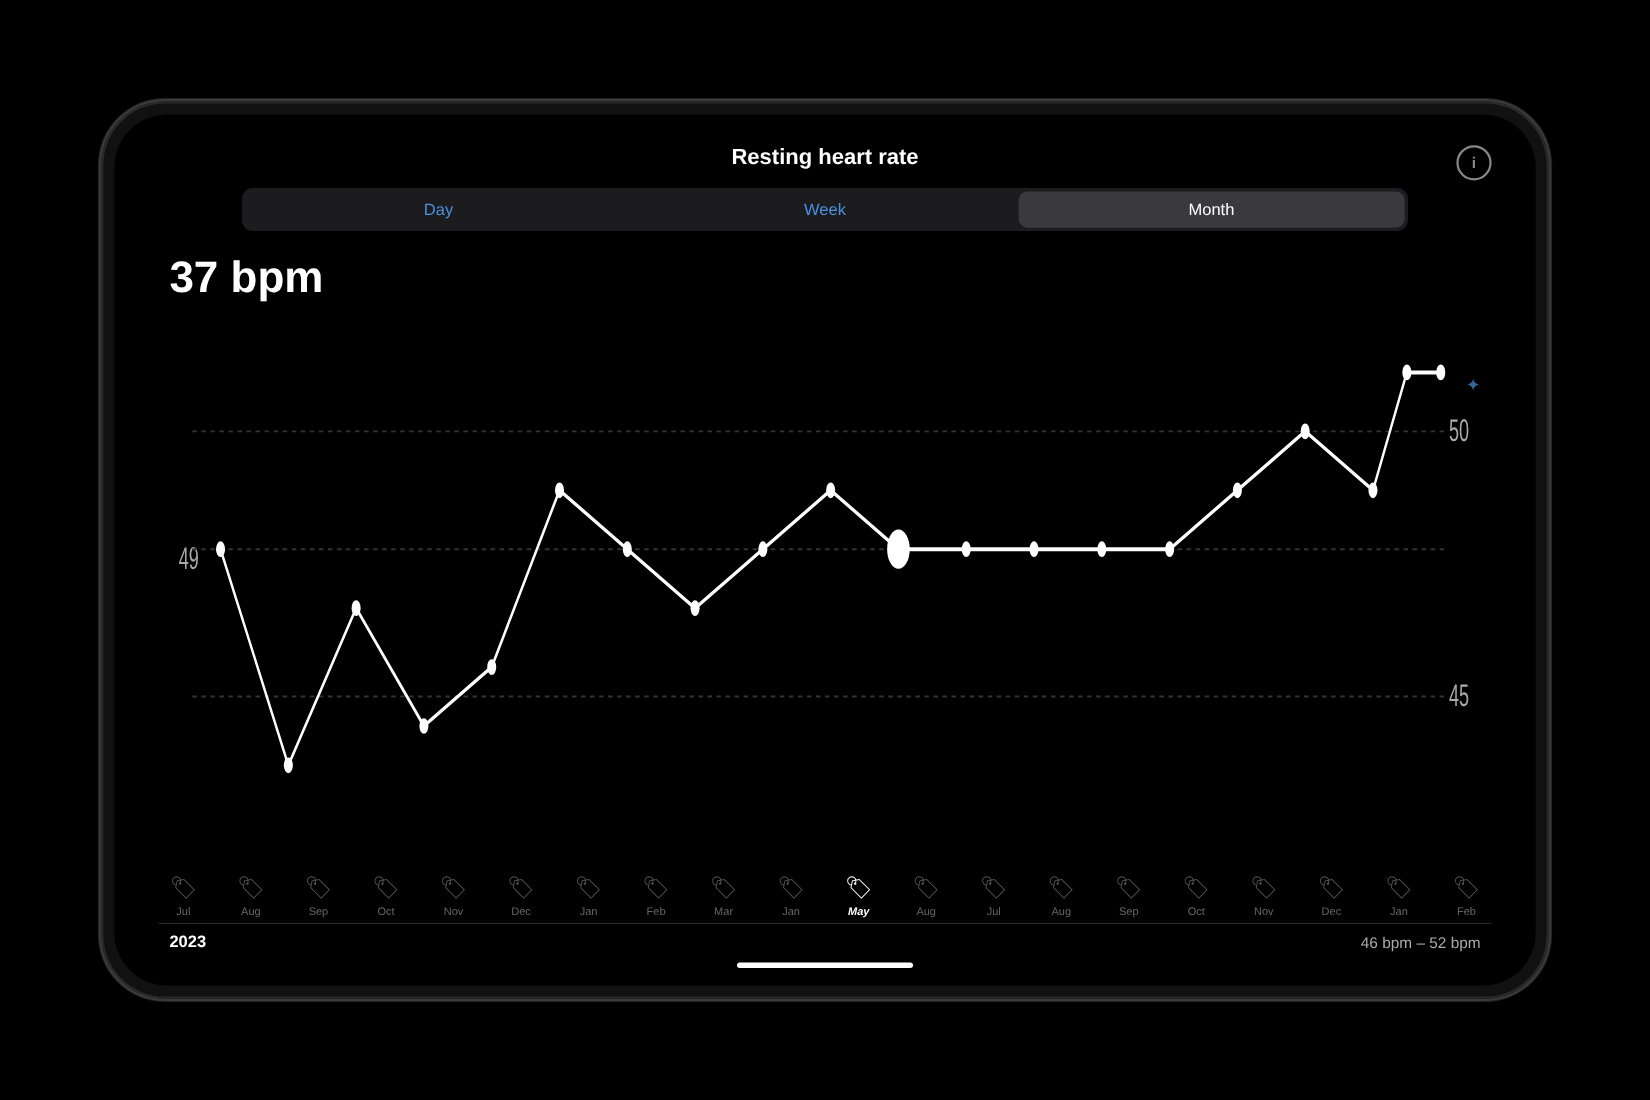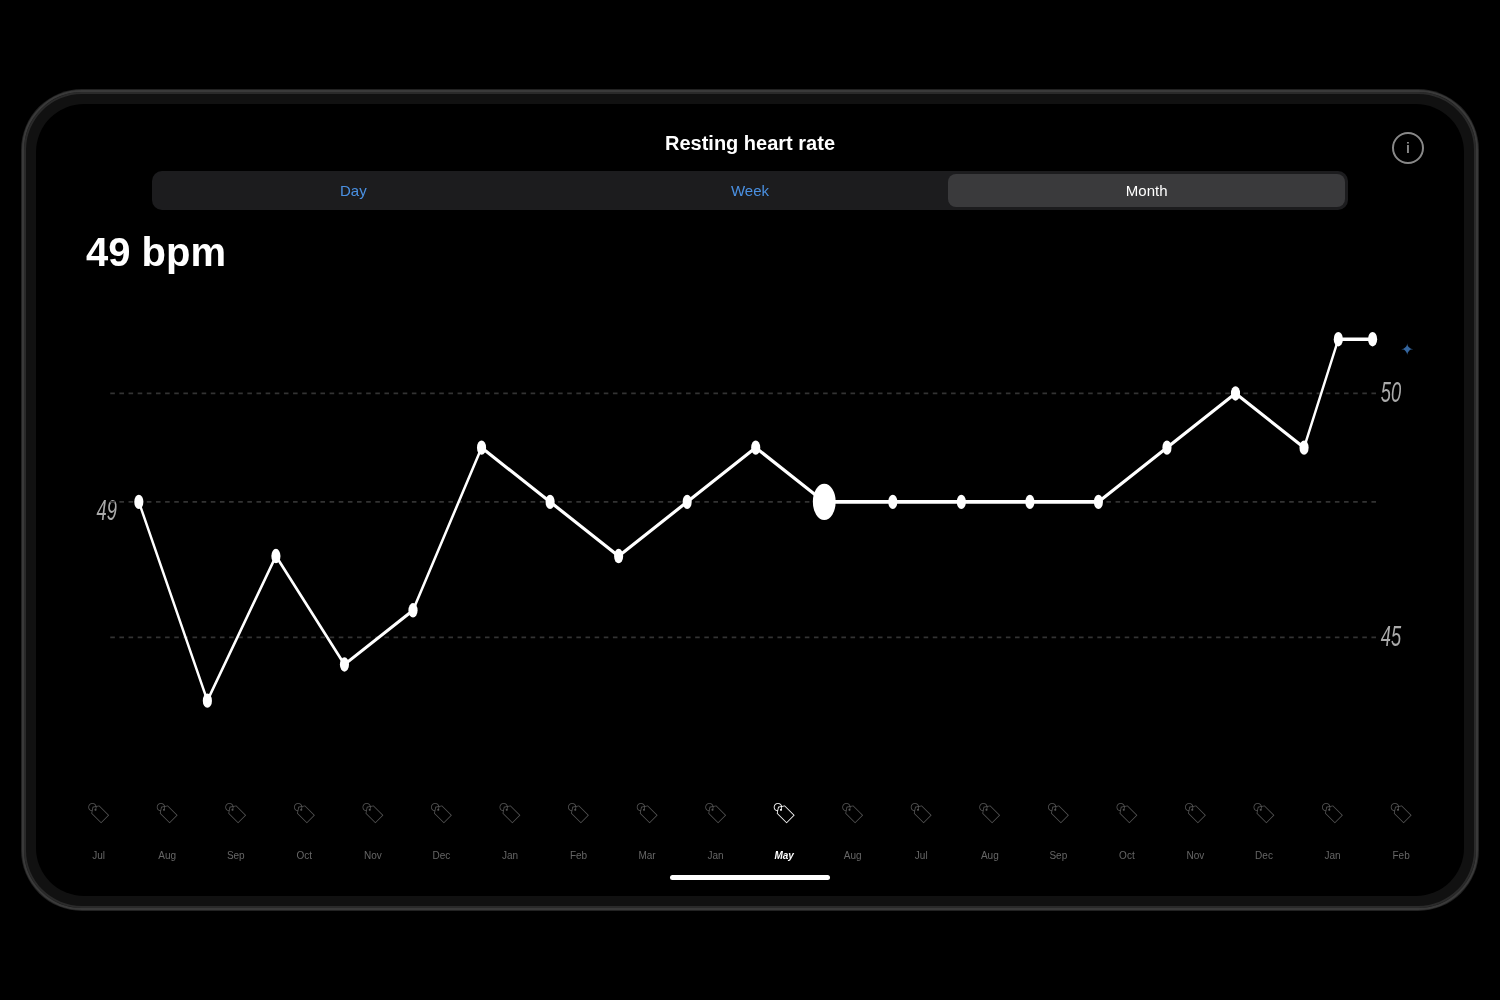--- a/index.html
+++ b/index.html
@@ -8,21 +8,21 @@
       width: 1500px;
       height: 1000px;
       display: flex;
       align-items: center;
       justify-content: center;
       font-family: -apple-system, BlinkMacSystemFont, 'SF Pro Display', 'Helvetica Neue', sans-serif;
       overflow: hidden;
     }
 
     .phone-outer {
-      width: 1456px;
+      width: 1320px;
       height: 820px;
       background: #111;
       border-radius: 60px;
       border: 2px solid #3a3a3a;
       position: relative;
       box-shadow: 0 0 0 1px #222, inset 0 0 0 2px #2a2a2a;
       overflow: hidden;
     }
 
     
@@ -121,21 +121,20 @@
       font-weight: 700;
       margin-bottom: 10px;
       margin-left: 10px;
     }
 
     
     .chart-container {
       flex: 1;
       position: relative;
       margin: 0 0 10px;
-      font-style: italic;
     }
 
     .chart-svg {
       width: 100%;
       height: 100%;
     }
 
     
     .timeline {
       display: flex;
@@ -159,21 +158,20 @@
     }
 
     .tag-icon.active {
       color: #fff;
     }
 
     .timeline-label {
       color: #666;
       font-size: 10px;
       font-weight: 500;
-      margin-top: 21px;
     }
 
     .timeline-label.active {
       color: #fff;
       font-weight: 700;
       font-style: italic;
     }
 
     
     .footer {
@@ -235,21 +233,21 @@
     <div class="tab-bar">
       <div class="tab">Day</div>
       <div class="tab">Week</div>
       <div class="tab active">Month</div>
     </div>
 
     <div class="content">
 
       <div class="sparkle">✦</div>
 
-      <div class="bpm-value">49 bpm</div>
+      <div class="bpm-value">37 bpm</div>
 
       <div class="chart-container">
         <svg class="chart-svg" viewBox="0 0 1180 280" preserveAspectRatio="none">
 
           <text x="1160" y="65" fill="#aaa" font-size="16" text-anchor="end" font-family="-apple-system, sans-serif">50</text>
           <text x="1160" y="200" fill="#aaa" font-size="16" text-anchor="end" font-family="-apple-system, sans-serif">45</text>
           <text x="18" y="130" fill="#aaa" font-size="16" text-anchor="start" font-family="-apple-system, sans-serif">49</text>
 
           <line x1="30" y1="60" x2="1140" y2="60" stroke="#333" stroke-width="1" stroke-dasharray="4,4"></line>
           <line x1="30" y1="120" x2="1140" y2="120" stroke="#333" stroke-width="1" stroke-dasharray="4,4"></line>
@@ -357,20 +355,24 @@
         <div class="timeline-item">
           <span class="tag-icon">🏷</span>
           <span class="timeline-label">Jan</span>
         </div>
         <div class="timeline-item">
           <span class="tag-icon">🏷</span>
           <span class="timeline-label">Feb</span>
         </div>
       </div>
 
+      <div class="footer">
+        <span class="footer-year">2023</span>
+        <span class="footer-range">46 bpm – 52 bpm</span>
+      </div>
 
     </div>
 
     <div class="home-indicator">
       <div class="home-bar"></div>
     </div>
 
   </div>
 </div>
 

